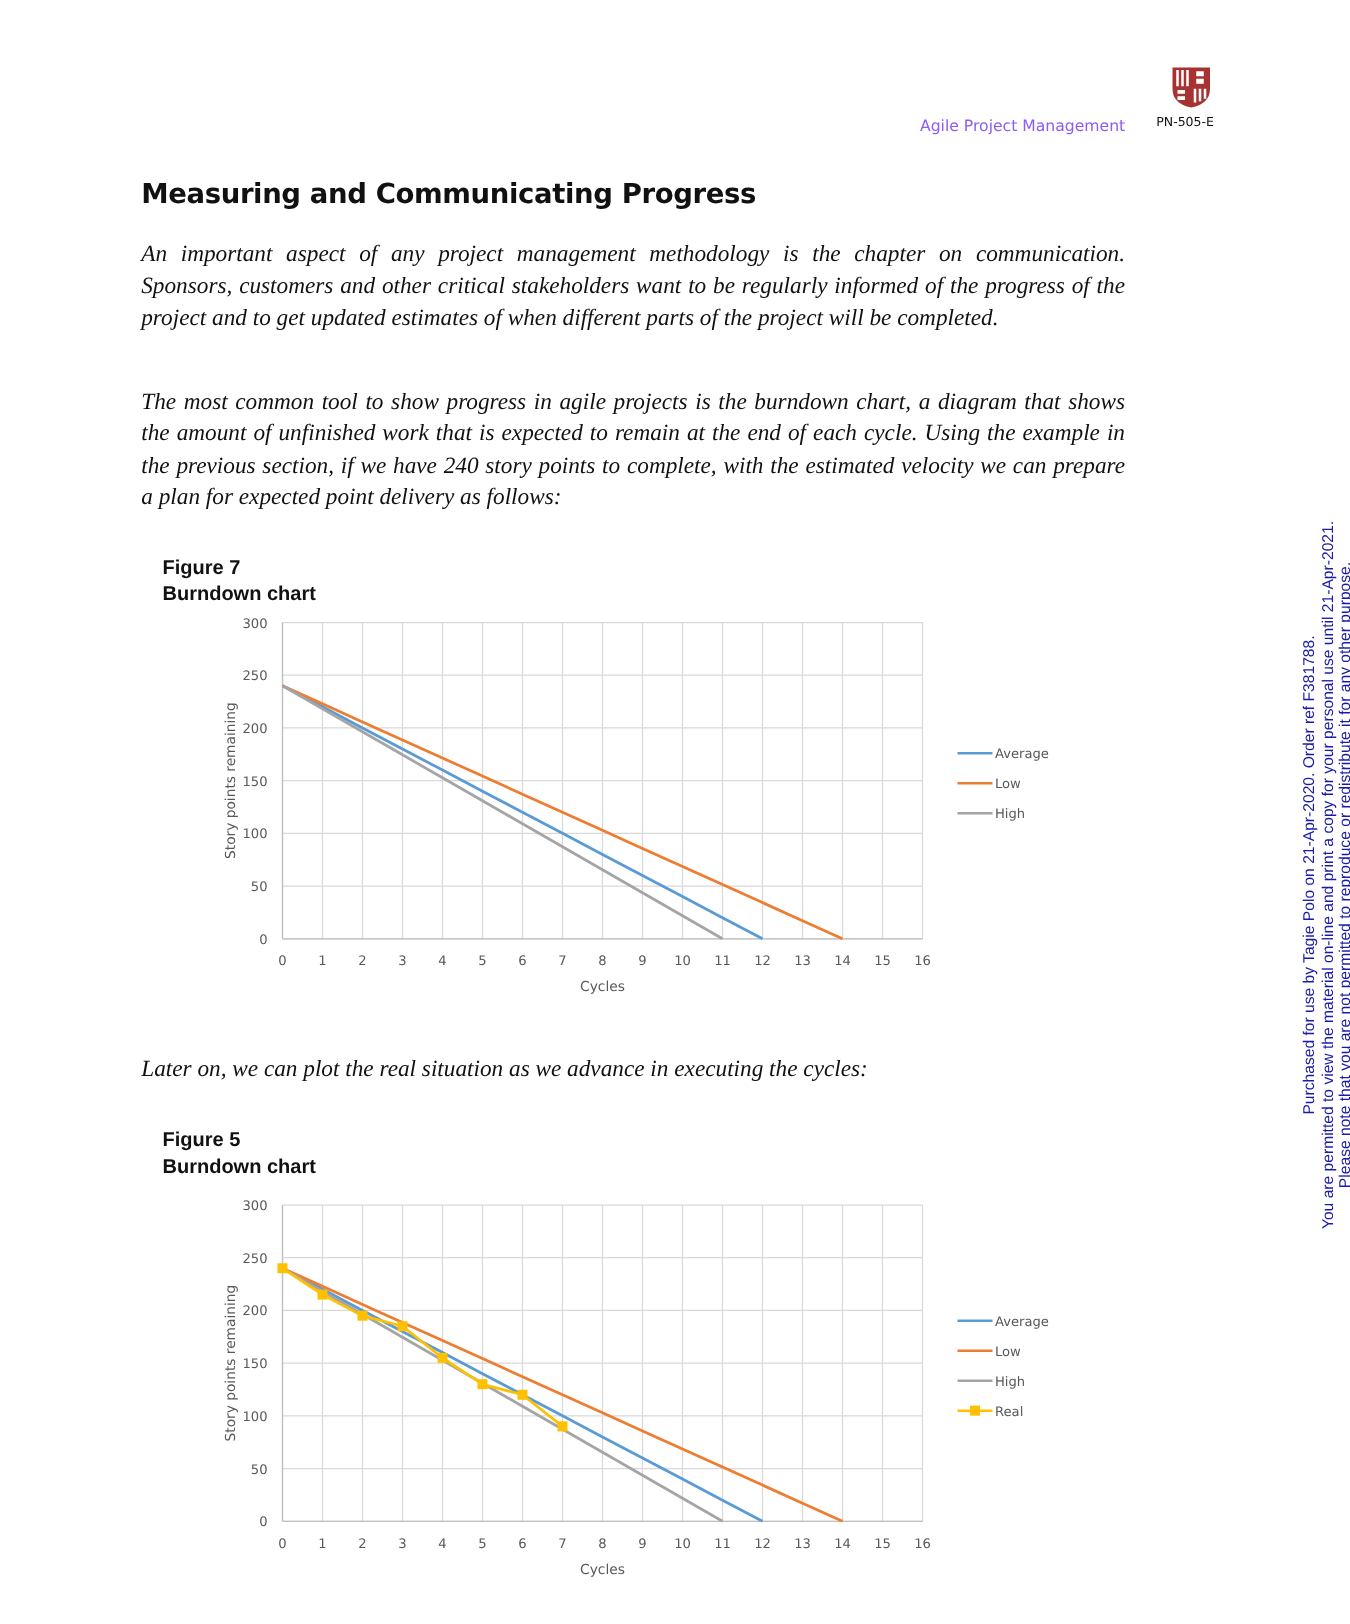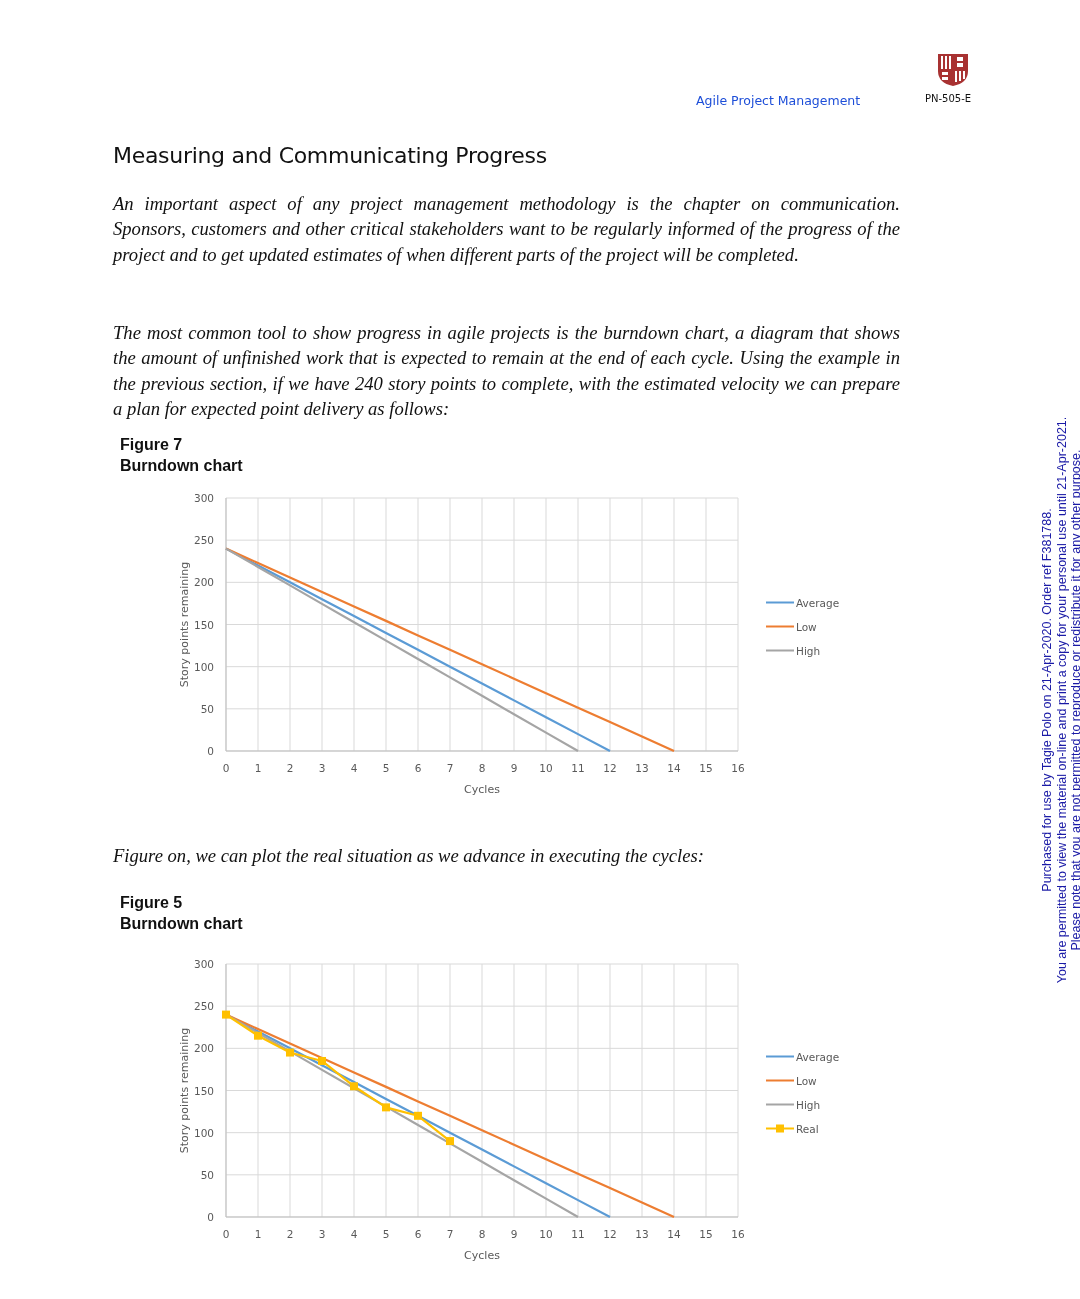--- a/index.html
+++ b/index.html
@@ -1,22 +1,22 @@
 <!DOCTYPE html>
 <html><head>
 <meta charset="utf-8">
 <style>
   html, body { margin: 0; padding: 0; background: #ffffff; }
   body { width: 1080px; height: 1299px; position: relative; overflow: hidden; }
-  .hdr-title { position: absolute; left: 696px; top: 93px; font-family: "DejaVu Sans", sans-serif; font-size: 12.5px; color: #1d4ed8; }
+  .hdr-title { position: absolute; left: 736px; top: 93px; font-family: "DejaVu Sans", sans-serif; font-size: 12.5px; color: #8b5cf6; }
   .hdr-code { position: absolute; left: 925px; top: 93px; font-family: "DejaVu Sans", sans-serif; font-size: 10px; color: #111; }
   .logo { position: absolute; left: 937px; top: 53px; width: 32px; height: 34px; }
-  h1 { position: absolute; left: 113px; top: 143px; margin: 0; font-family: "DejaVu Sans", sans-serif; font-weight: normal; font-size: 22px; color: #111; letter-spacing: -0.3px; }
+  h1 { position: absolute; left: 113px; top: 143px; margin: 0; font-family: "DejaVu Sans", sans-serif; font-weight: bold; font-size: 22px; color: #111; letter-spacing: -0.3px; }
   .para { position: absolute; left: 113px; width: 787px; margin: 0; font-family: "Liberation Serif", serif; font-size: 18.6px; line-height: 25.3px; color: #111; text-align: justify; font-style: italic; }
-  .fig-label { position: absolute; left: 113px; margin: 7px; font-family: "Liberation Sans", sans-serif; font-weight: bold; font-size: 16px; line-height: 21px; color: #111; }
+  .fig-label { position: absolute; left: 113px; margin: 17px; font-family: "Liberation Sans", sans-serif; font-weight: bold; font-size: 16px; line-height: 21px; color: #111; }
   .chart { position: absolute; left: 160px; }
   .chart svg text { font-family: "DejaVu Sans", sans-serif; }
   .watermark { position: absolute; left: 1040px; top: 990px; transform-origin: 0 0; transform: rotate(-90deg); font-family: "Liberation Sans", sans-serif; font-size: 12.5px; line-height: 14.5px; color: #1a1aa6; text-align: center; width: 580px; }
   .watermark div { white-space: nowrap; }
 </style>
 </head>
 <body>
 
 <svg class="logo" viewBox="0 0 32 34">
   <path d="M1 1 H31 V18 Q31 30 16 33 Q1 30 1 18 Z" fill="#a83232"></path>
@@ -29,21 +29,21 @@
   <rect x="5" y="24" width="6" height="3" fill="#fff"></rect>
   <rect x="18" y="18" width="2" height="11" fill="#fff"></rect>
   <rect x="22" y="18" width="2" height="10" fill="#fff"></rect>
   <rect x="26" y="18" width="2" height="8" fill="#fff"></rect>
 </svg>
 <div class="hdr-title">Agile Project Management</div>
 <div class="hdr-code">PN-505-E</div>
 
 <h1>Measuring and Communicating Progress</h1>
 <p class="para" style="top:191px">An important aspect of any project management methodology is the chapter on communication. Sponsors, customers and other critical stakeholders want to be regularly informed of the progress of the project and to get updated estimates of when different parts of the project will be completed.</p>
-<p class="para" style="top:320px">The most common tool to show progress in agile projects is the burndown chart, a diagram that shows the amount of unfinished work that is expected to remain at the end of each cycle. Using the example in the previous section, if we have 240 story points to complete, with the estimated velocity we can prepare a plan for expected point delivery as follows:</p>
+<p class="para" style="top:309px">The most common tool to show progress in agile projects is the burndown chart, a diagram that shows the amount of unfinished work that is expected to remain at the end of each cycle. Using the example in the previous section, if we have 240 story points to complete, with the estimated velocity we can prepare a plan for expected point delivery as follows:</p>
 
 <div class="fig-label" style="top:427px">
   <div>Figure 7</div>
   <div>Burndown chart</div>
 </div>
 
 <div class="chart" style="top:480px"><svg width="700" height="330" viewBox="0 0 700 330">
       <line x1="66" x2="66" y1="18" y2="271" stroke="#d9d9d9" stroke-width="1"></line>
       <line x1="98" x2="98" y1="18" y2="271" stroke="#d9d9d9" stroke-width="1"></line>
       <line x1="130" x2="130" y1="18" y2="271" stroke="#d9d9d9" stroke-width="1"></line>
@@ -100,21 +100,21 @@
       <polyline points="66,68.6 98,83.02100000000002 130,97.52633333333333 162,111.94733333333335 194,126.45266666666666 226,140.87366666666665 258,155.37900000000002 290,169.8 322,184.221 354,198.72633333333334 386,213.14733333333334 418,227.65266666666668 450,242.07366666666667 482,256.579 514,271" fill="none" stroke="#ed7d31" stroke-width="2.2" stroke-linejoin="round"></polyline>
       <polyline points="66,68.6 98,86.98466666666667 130,105.36933333333332 162,123.83833333333334 194,142.22299999999998 226,160.60766666666666 258,178.99233333333333 290,197.377 322,215.76166666666666 354,234.23066666666665 386,252.61533333333333 418,271" fill="none" stroke="#a5a5a5" stroke-width="2.2" stroke-linejoin="round"></polyline>
       <line x1="606" x2="634" y1="122.5" y2="122.5" stroke="#5b9bd5" stroke-width="2"></line>
       <text x="636" y="126.5" font-size="10.5" fill="#595959">Average</text>
       <line x1="606" x2="634" y1="146.5" y2="146.5" stroke="#ed7d31" stroke-width="2"></line>
       <text x="636" y="150.5" font-size="10.5" fill="#595959">Low</text>
       <line x1="606" x2="634" y1="170.5" y2="170.5" stroke="#a5a5a5" stroke-width="2"></line>
       <text x="636" y="174.5" font-size="10.5" fill="#595959">High</text>
     </svg></div>
 
-<p class="para" style="top:843px">Figure on, we can plot the real situation as we advance in executing the cycles:</p>
+<p class="para" style="top:843px">Later on, we can plot the real situation as we advance in executing the cycles:</p>
 
 <div class="fig-label" style="top:885px">
   <div>Figure 5</div>
   <div>Burndown chart</div>
 </div>
 
 <div class="chart" style="top:946px"><svg width="700" height="330" viewBox="0 0 700 330">
       <line x1="66" x2="66" y1="18" y2="271" stroke="#d9d9d9" stroke-width="1"></line>
       <line x1="98" x2="98" y1="18" y2="271" stroke="#d9d9d9" stroke-width="1"></line>
       <line x1="130" x2="130" y1="18" y2="271" stroke="#d9d9d9" stroke-width="1"></line>

